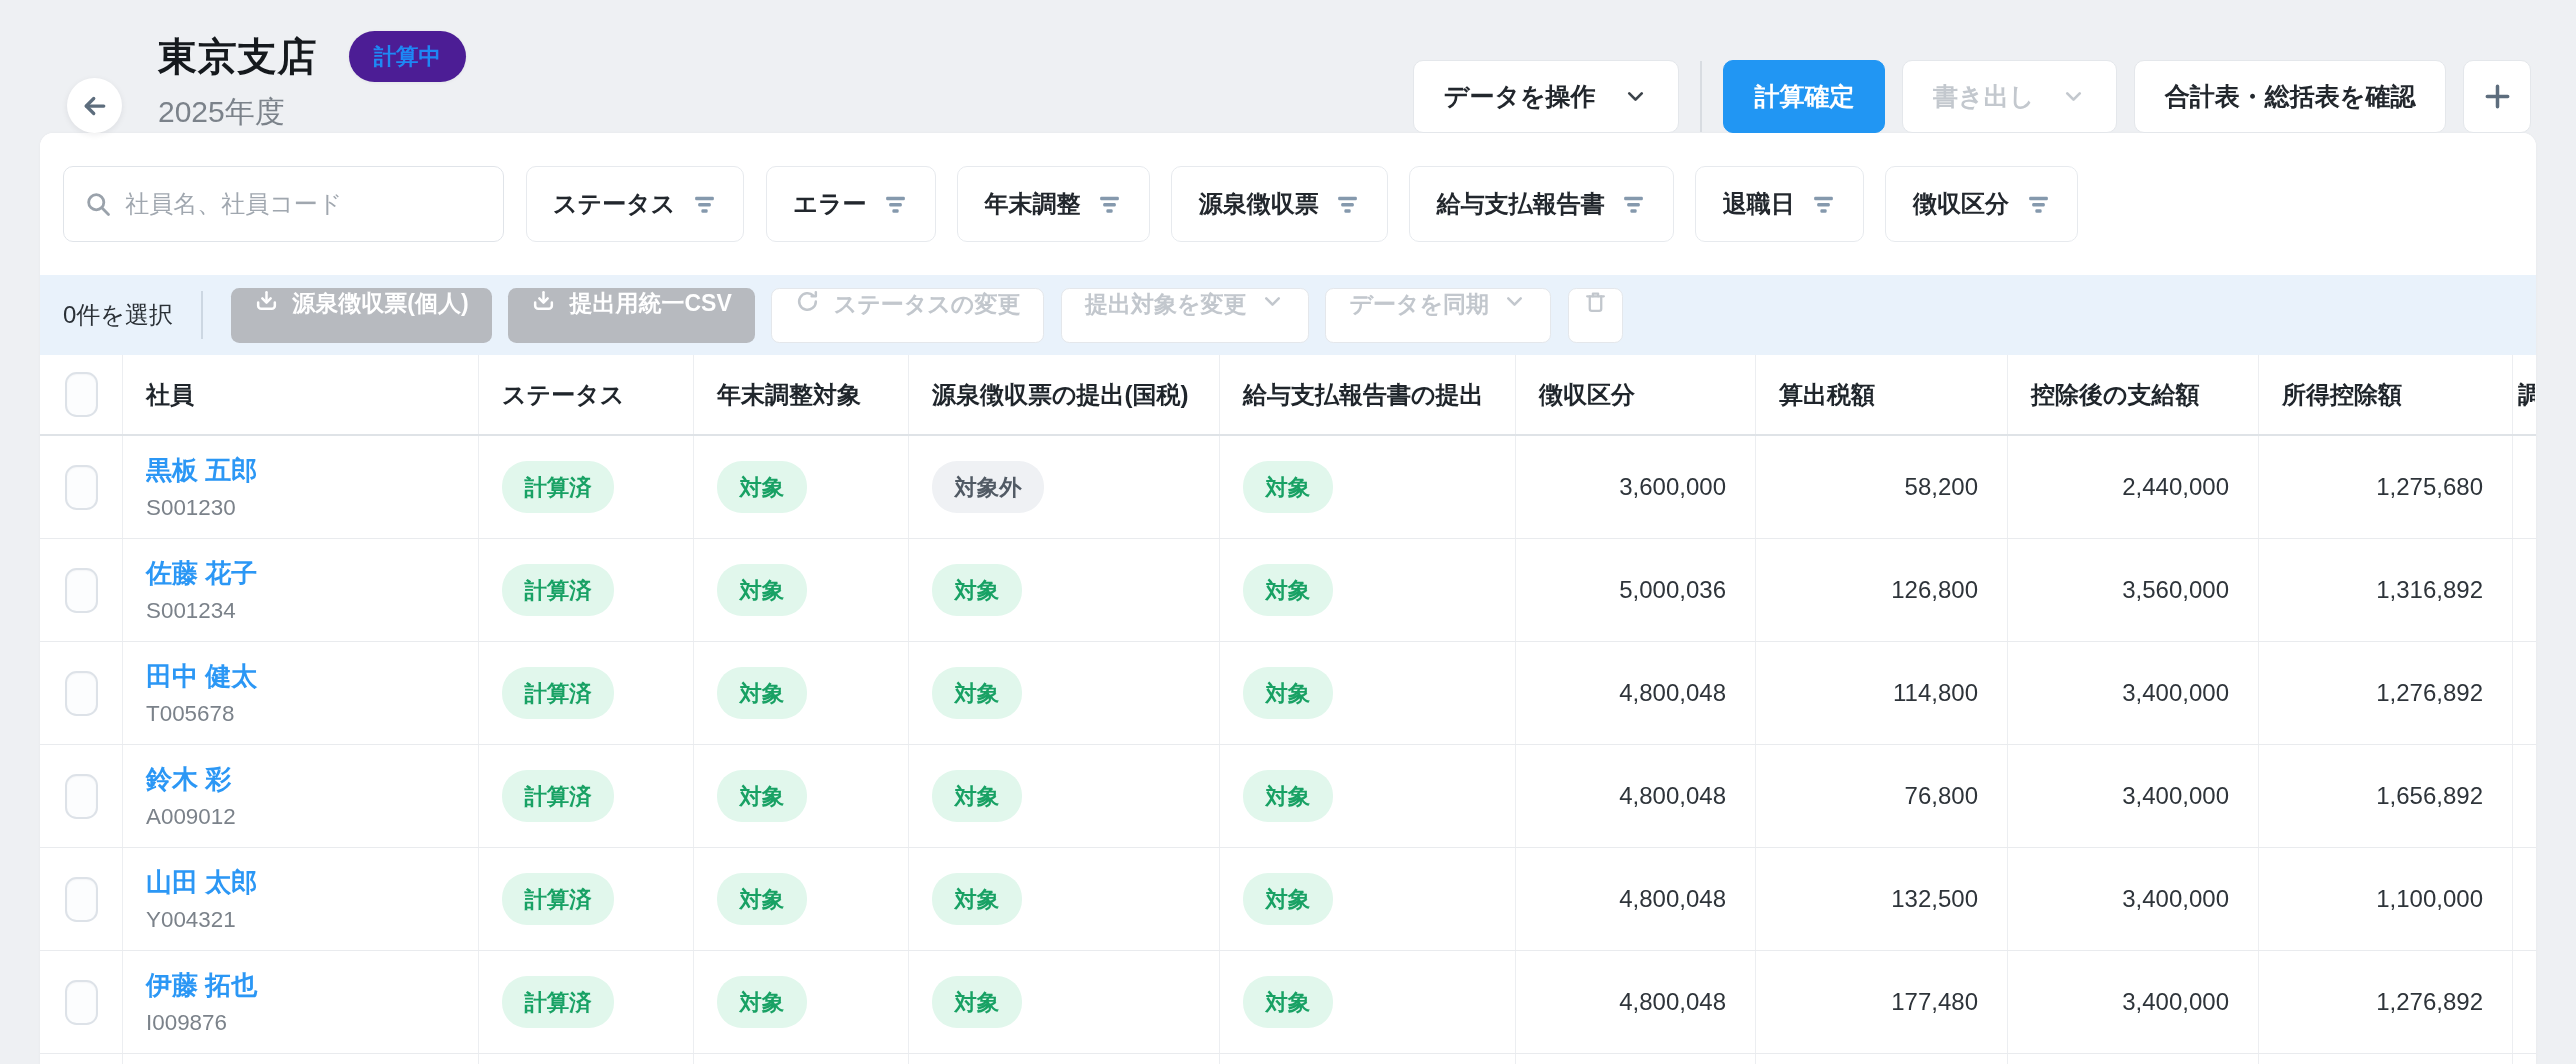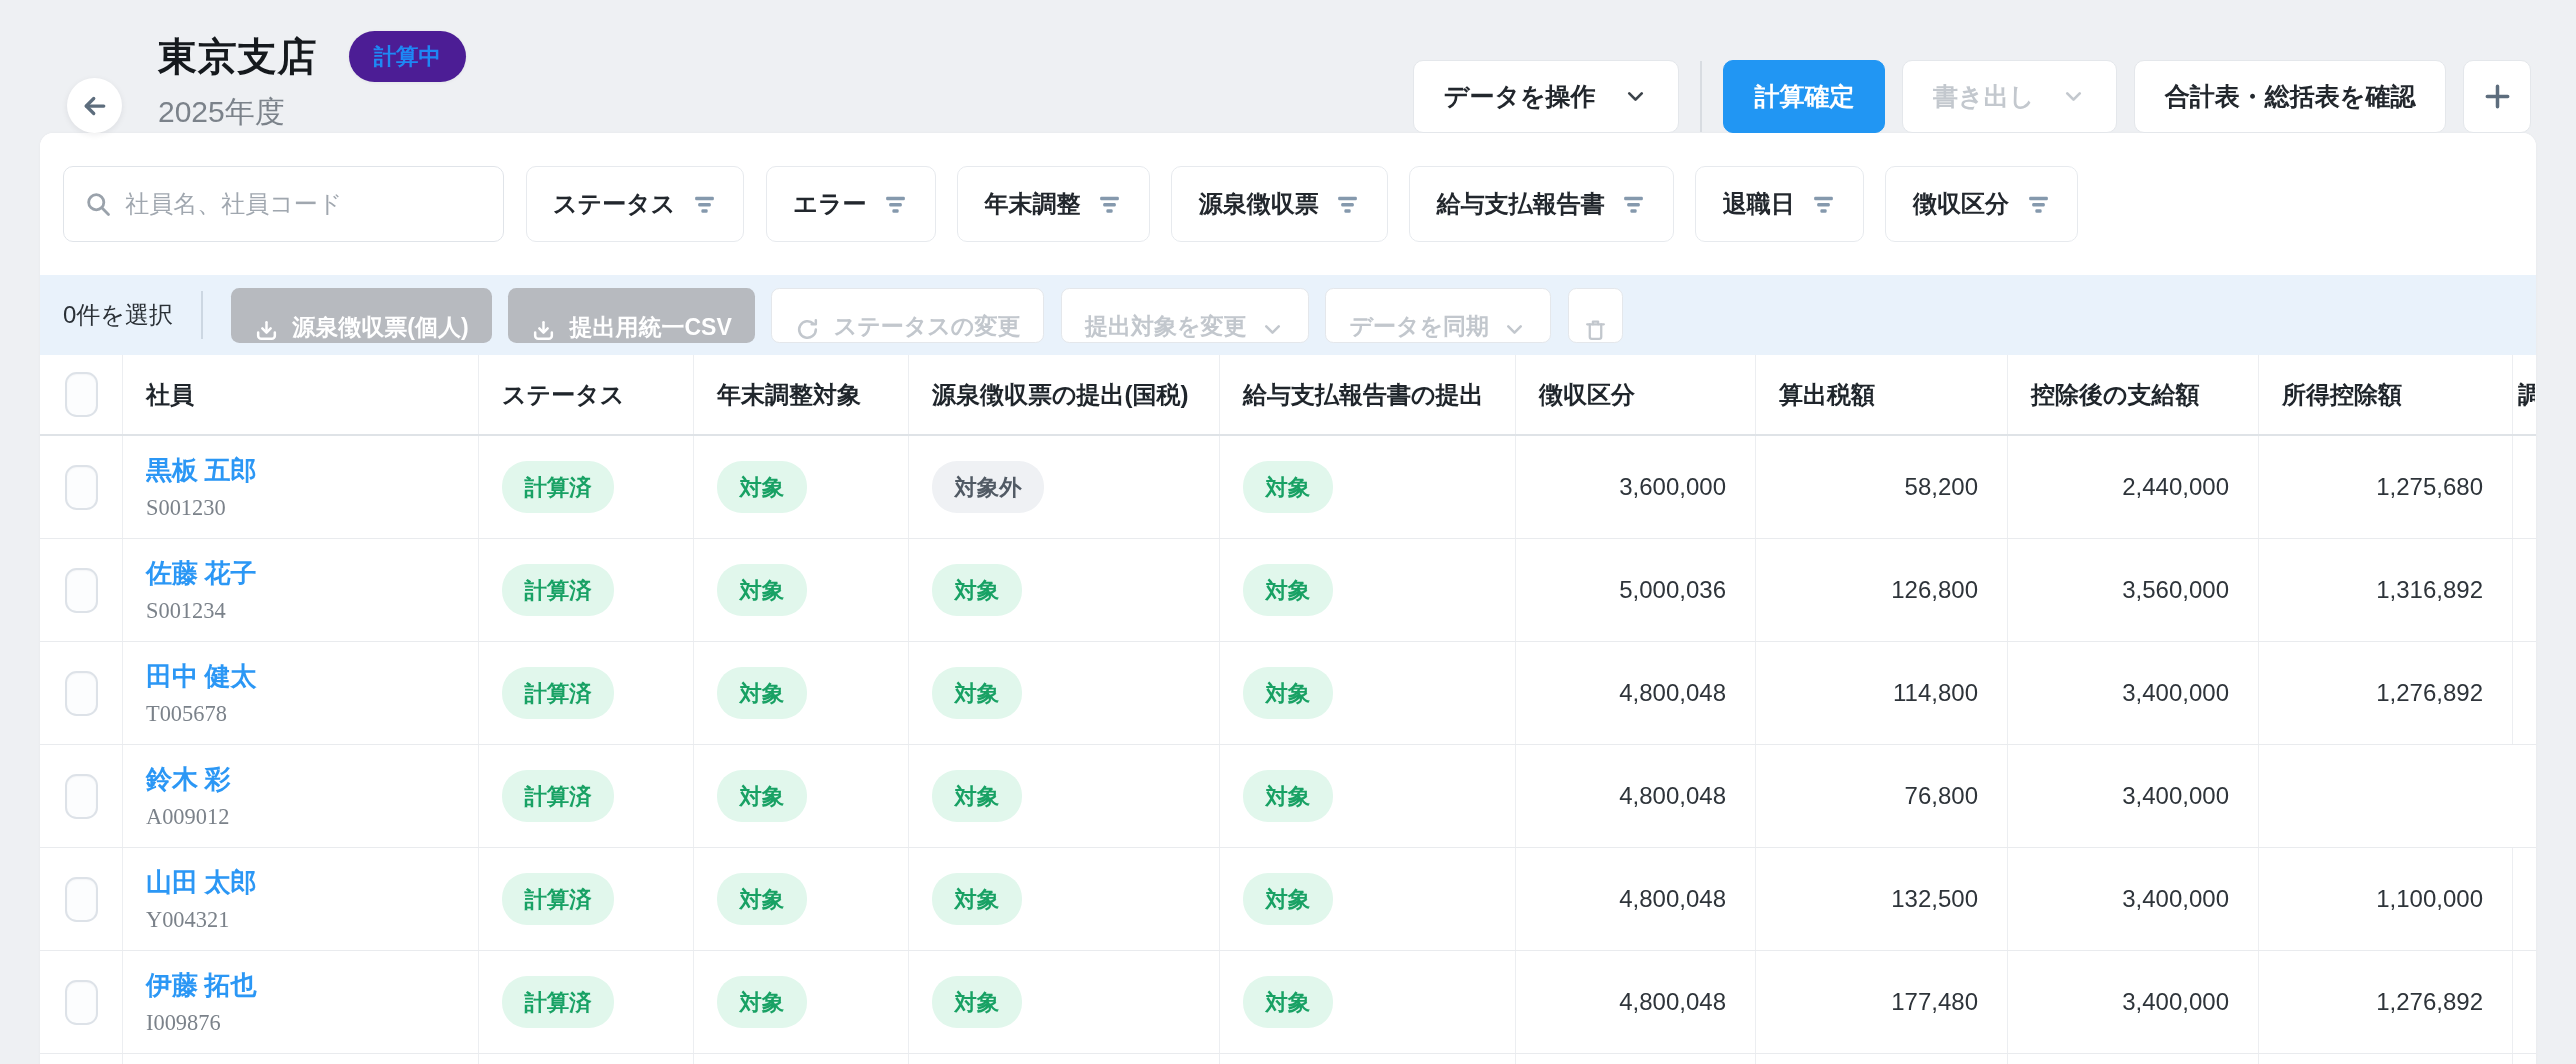--- a/index.html
+++ b/index.html
@@ -73,21 +73,21 @@
     background:#fff; border:1.7px solid #e7eaee; border-radius:10px;
     padding:0 26.5px; font-size:24px; font-weight:700; color:#22272d;
     cursor:pointer; white-space:nowrap;
   }
   .filter-btn svg { width:25px; height:25px; flex:none; }
   
   .action-bar { height:80px; background:#e9f2fb; display:flex; align-items:center; gap:16.6px; padding:0 23px; }
   .sel-count { font-size:24px; color:#2a3036; margin-right:11.6px; }
   .abar-divider { width:1.7px; height:48px; background:#ccd7e2; margin-right:11.6px; }
   .abtn {
-    height:55px; display:inline-flex; align-items:flex-end; gap:13.3px;
+    height:55px; display:inline-flex; align-items:flex-start; gap:13.3px;
     border-radius:8.3px; padding:0 23px; font-size:23px; font-weight:700;
     white-space:nowrap; cursor:default;
   }
   .abtn.gray { background:#b7babf; color:#fff; border:none; }
   .abtn.gray svg { width:25px; height:25px; stroke:#fff; }
   .abtn.ghost { background:#fff; border:1.7px solid #e4e7eb; color:#c2c7cd; font-weight:600; }
   .abtn.ghost svg { width:25px; height:25px; stroke:#c2c7cd; }
   .abtn.icon-only { width:55px; padding:0; justify-content:center; }
   
   .table { width:100%; }
@@ -112,21 +112,21 @@
   .c-part   { width:22.4px; padding-left:5px; }
   .thead { height:81px; border-bottom:2.5px solid #dfe3e7; }
   .thead .cell { font-size:24px; font-weight:700; color:#1f252b; white-space:nowrap; }
   .trow.data { height:103px; border-bottom:1.7px solid #e9ebee; }
   .trow.partial { height:12.4px; border-bottom:none; }
   .checkbox {
     width:33px; height:45px; border:2.5px solid #dde2e8; border-radius:11.6px;
     background:#fcfdfe; display:inline-block; cursor:pointer;
     box-shadow:inset 0 0.8px 1.7px rgba(20,30,40,.04);
   }
-  .emp { display:flex; flex-direction:column; gap:6.6px;font-family:Liberation Serif, serif; }
+  .emp { display:flex; flex-direction:column; gap:6.6px; }
   .emp-name { font-size:26px; font-weight:700; color:#2b97f5; text-decoration:none; cursor:pointer; }
   .emp-code { font-size:22.4px; color:#7b828a; }
   .pill {
     font-size:22.4px; font-weight:700; padding:10.8px 22.4px; border-radius:25px; white-space:nowrap;
   }
   .pill.green { background:#e1f7ec; color:#18a164; }
   .pill.gray  { background:#eff1f4; color:#515a64; }
   .num { justify-content:flex-end; padding-right:29px; font-size:24px; color:#2e343a; }
   .part-head { font-size:24px; font-weight:700; color:#1f252b; }
 </style>
@@ -412,20 +412,21 @@
         </div>
       <div class="cell c-gensen">
           <span class="pill green">対象</span>
         </div>
       <div class="cell c-kyuyo">
           <span class="pill green">対象</span>
         </div>
       <div class="cell c-total num">4,800,048</div>
       <div class="cell c-tax num">76,800</div>
       <div class="cell c-after num">3,400,000</div>
+      <div class="cell c-deduct num">1,656,892</div>
       <div class="cell c-part"></div>
     </div>
 
     <div class="trow data">
       <div class="cell c-check">
           <span class="checkbox"></span>
         </div>
       <div class="cell c-emp">
           <div class="emp">
         <a class="emp-name">山田 太郎</a>

